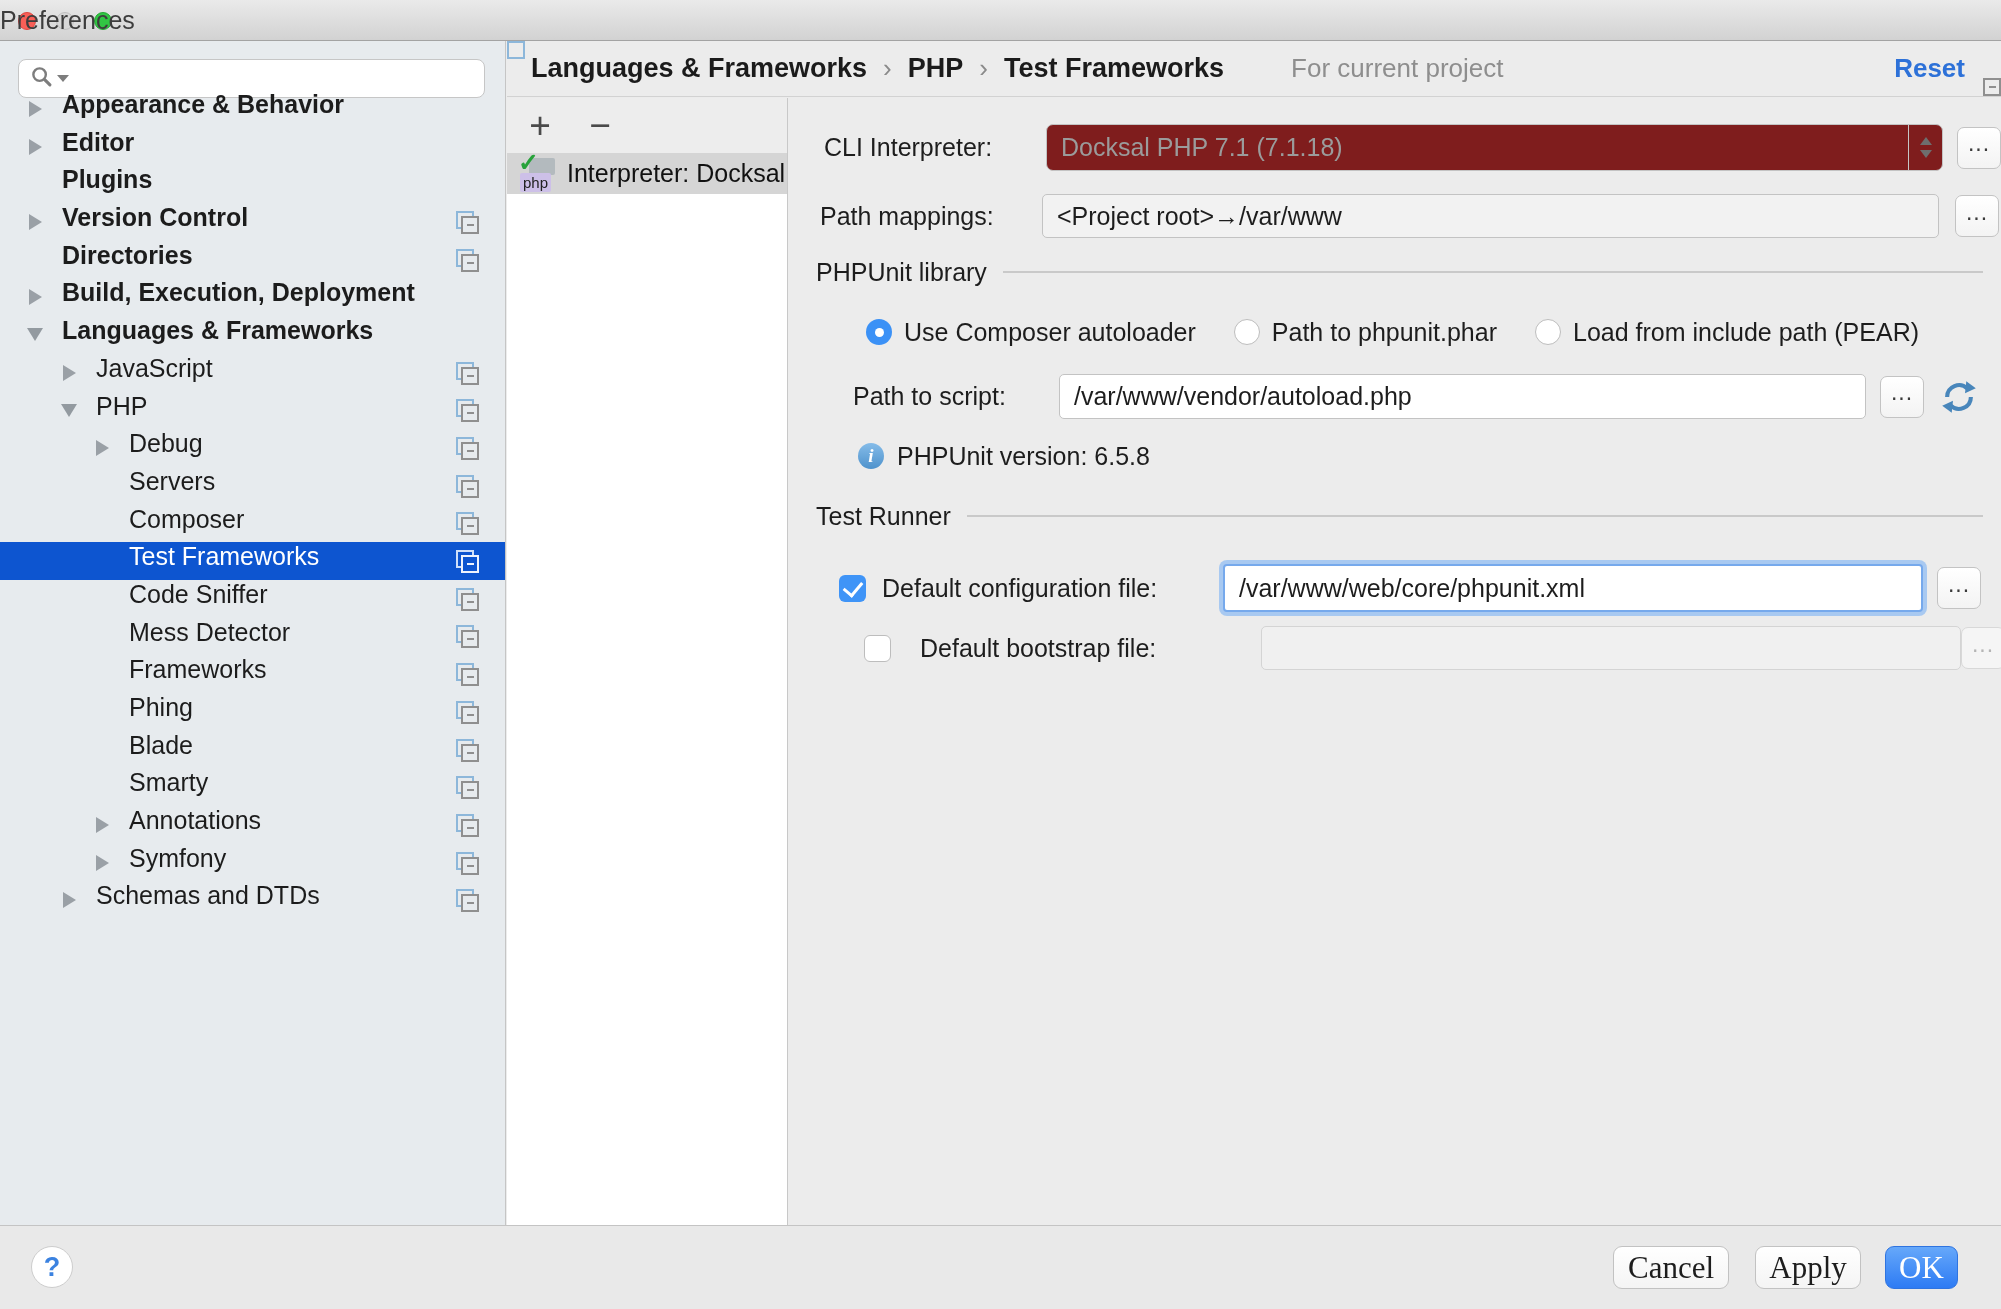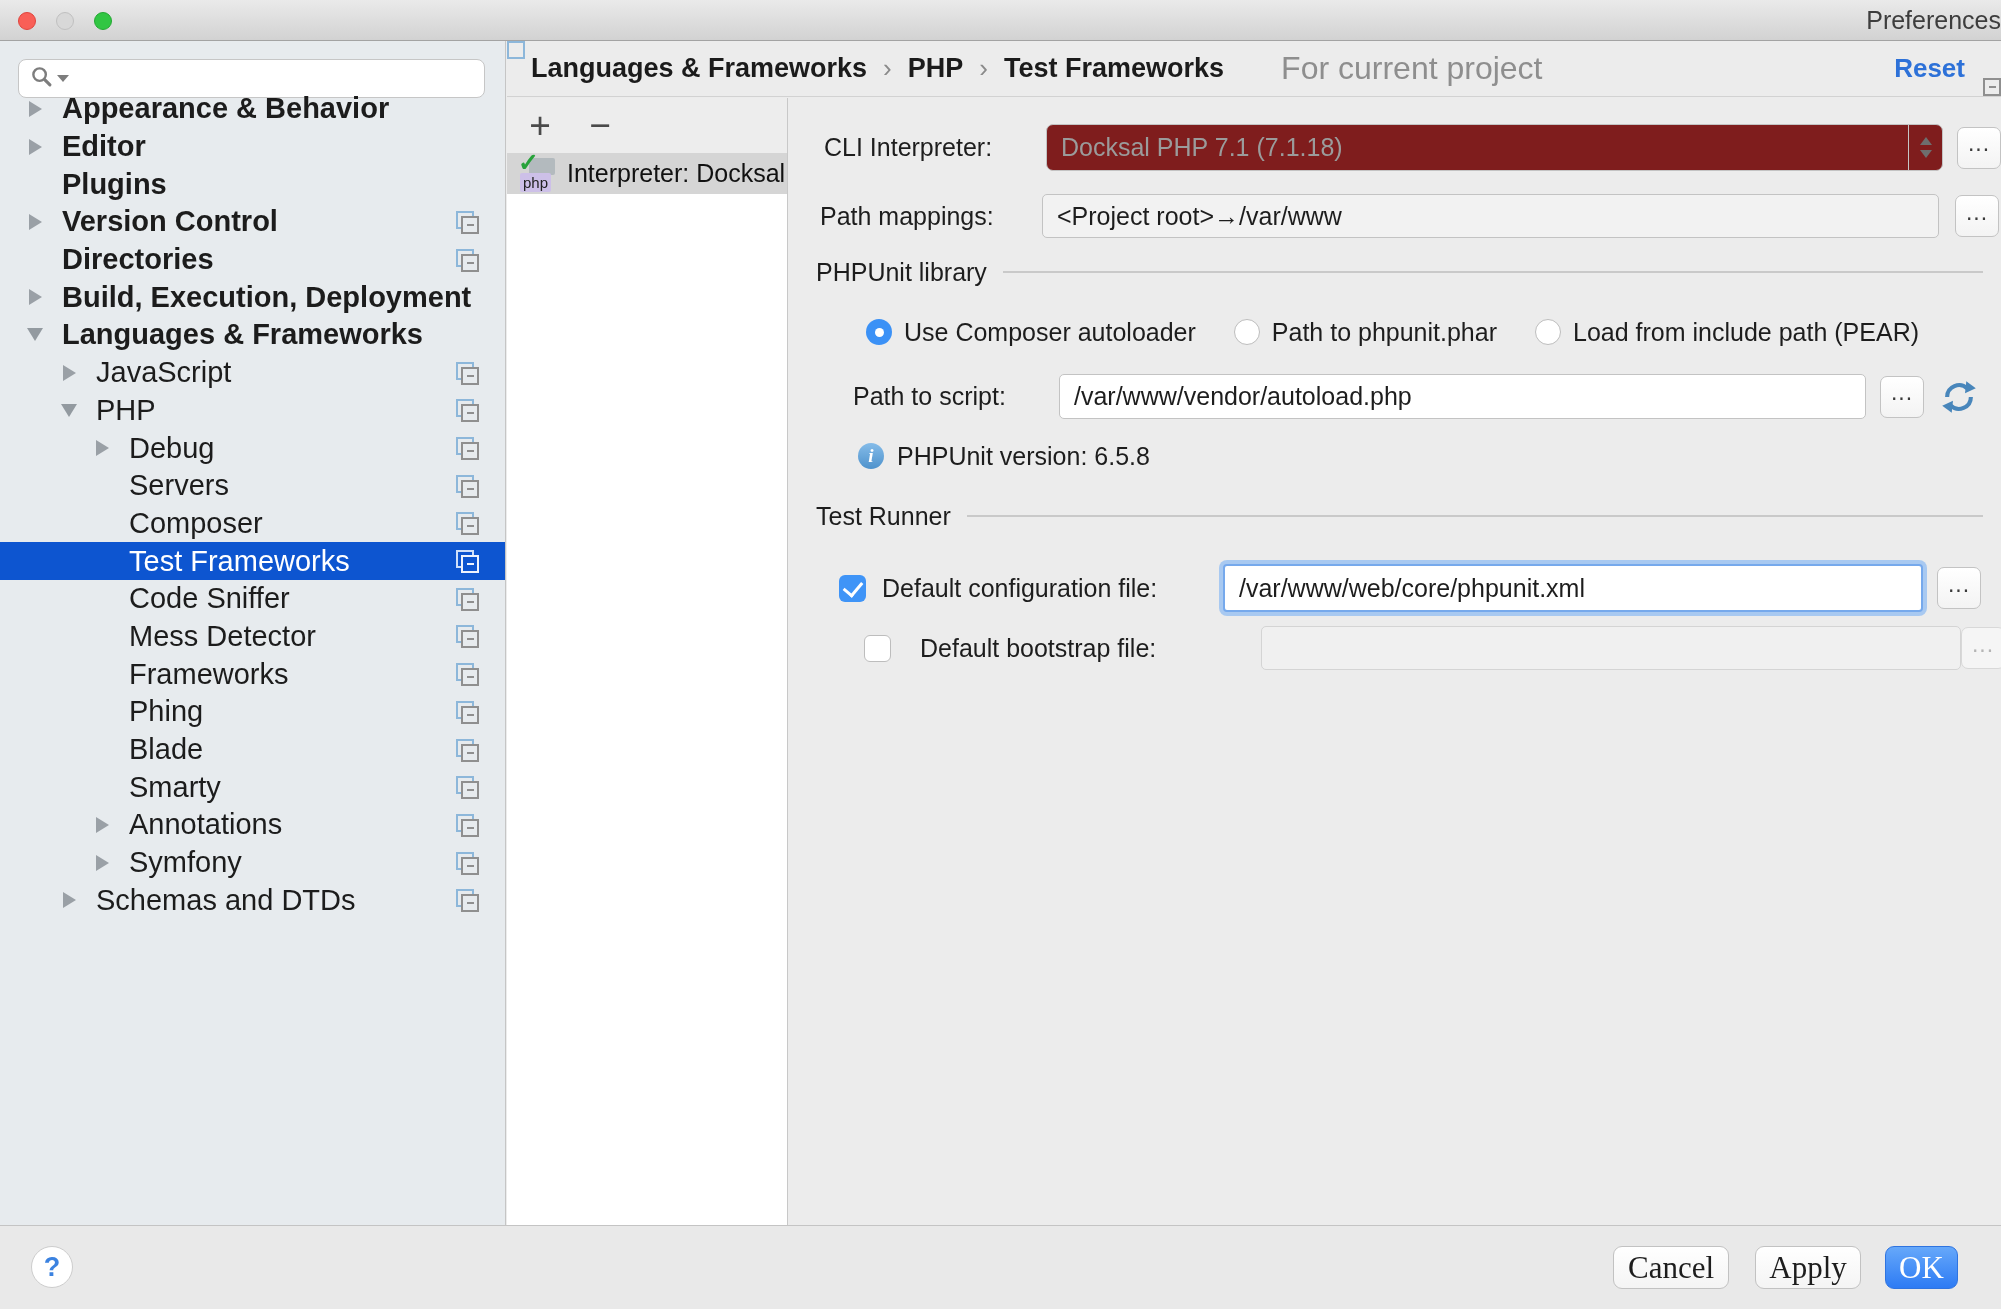--- a/index.html
+++ b/index.html
@@ -12,42 +12,42 @@
     color: #1d1d1d;
   }
   
   .titlebar {
     position: absolute; left:0; top:0; width:2001px; height:41px;
     background: linear-gradient(#eaeaea, #d2d2d2);
     border-bottom: 1px solid #a3a3a3;
   }
   .title {
     position:absolute; left:0; right:0; top:0; height:41px;
-    text-align:right; line-height:40px; font-size:25px; font-weight:500; color:#3d3d3d;
+    text-align:left; line-height:40px; font-size:25px; font-weight:500; color:#3d3d3d;
   }
   .tl { position:absolute; top:12px; width:18px; height:18px; border-radius:50%; }
   .tl.red   { left:18px;  background:#f95f57; border:1px solid #e0443d; }
   .tl.gray  { left:56px;  background:#d8d8d8; border:1px solid #c0c0c0; }
   .tl.green { left:94px;  background:#31c643; border:1px solid #24a833; }
 
   
   .sidebar {
     position:absolute; left:0; top:41px; width:506px; height:1184px;
     background:#e7ebee; border-right:1px solid #c5c5c5;
   }
   .searchbox {
     position:absolute; left:18px; top:18px; width:467px; height:39px;
     background:#fff; border:1px solid #c6c6c6; border-radius:8px;
     display:flex; align-items:center; padding-left:11px; gap:3px;
   }
   .search-caret { width:0;height:0;border-left:6px solid transparent;border-right:6px solid transparent;border-top:7px solid #7d7d7d; }
   .tree { position:absolute; left:0; top:49px; right:0; }
   .trow {
-    height:37.7px; display:flex; align-items:center; position:relative;
-    font-size:29px; color:#1c1c1c; cursor:default; white-space:nowrap;
+    height:37.7px; display:flex; position:relative;
+    font-size:25px; color:#1c1c1c; cursor:default; white-space:nowrap;
   }
   .trow.b .tlabel { font-weight:bold; }
   .trow.lvl1 { padding-left:26px; }
   .trow.lvl2 { padding-left:60px; }
   .trow.lvl3 { padding-left:93px; }
   .arrslot { width:36px; flex:none; display:flex; align-items:center; }
   .arr-c { width:0;height:0;border-left:13px solid #9aa0a6;border-top:8px solid transparent;border-bottom:8px solid transparent; margin-left:3px;}
   .arr-e { width:0;height:0;border-top:13px solid #939aa0;border-left:8px solid transparent;border-right:8px solid transparent; margin-left:1px;}
   .trow.sel { background:#0d55d0; }
   .trow.sel .tlabel { color:#fff; }
@@ -62,21 +62,21 @@
 
   
   .header {
     position:absolute; left:507px; top:41px; width:1494px; height:56px;
     background:#ececec; border-bottom:1px solid #d2d2d2;
     display:flex; align-items:center; padding:0 36px 0 24px;
     white-space:nowrap;
   }
   .crumb { font-size:27px; font-weight:bold; color:#1b1b1b; }
   .crumb-sep { font-size:26px; color:#8a8a8a; margin:0 16px; }
-  .scope { display:flex; align-items:center; margin-left:34px; color:#8e8e8e; font-size:32px; }
+  .scope { display:flex; align-items:center; gap:10px; margin-left:34px; color:#8e8e8e; font-size:26px; }
   .reset { margin-left:auto; color:#2d71d8; font-size:26px; font-weight:600; cursor:pointer; }
 
   
   .middle {
     position:absolute; left:507px; top:98px; width:281px; height:1127px;
     background:#fff; border-right:1px solid #c8c8c8;
   }
   .mtoolbar { height:55px; background:#ededed; display:flex; align-items:center; padding-left:16px; gap:26px; }
   .tbtn { font-size:37px; color:#4a4a4a; line-height:30px; width:34px; text-align:center; cursor:pointer; }
   .mitem {

